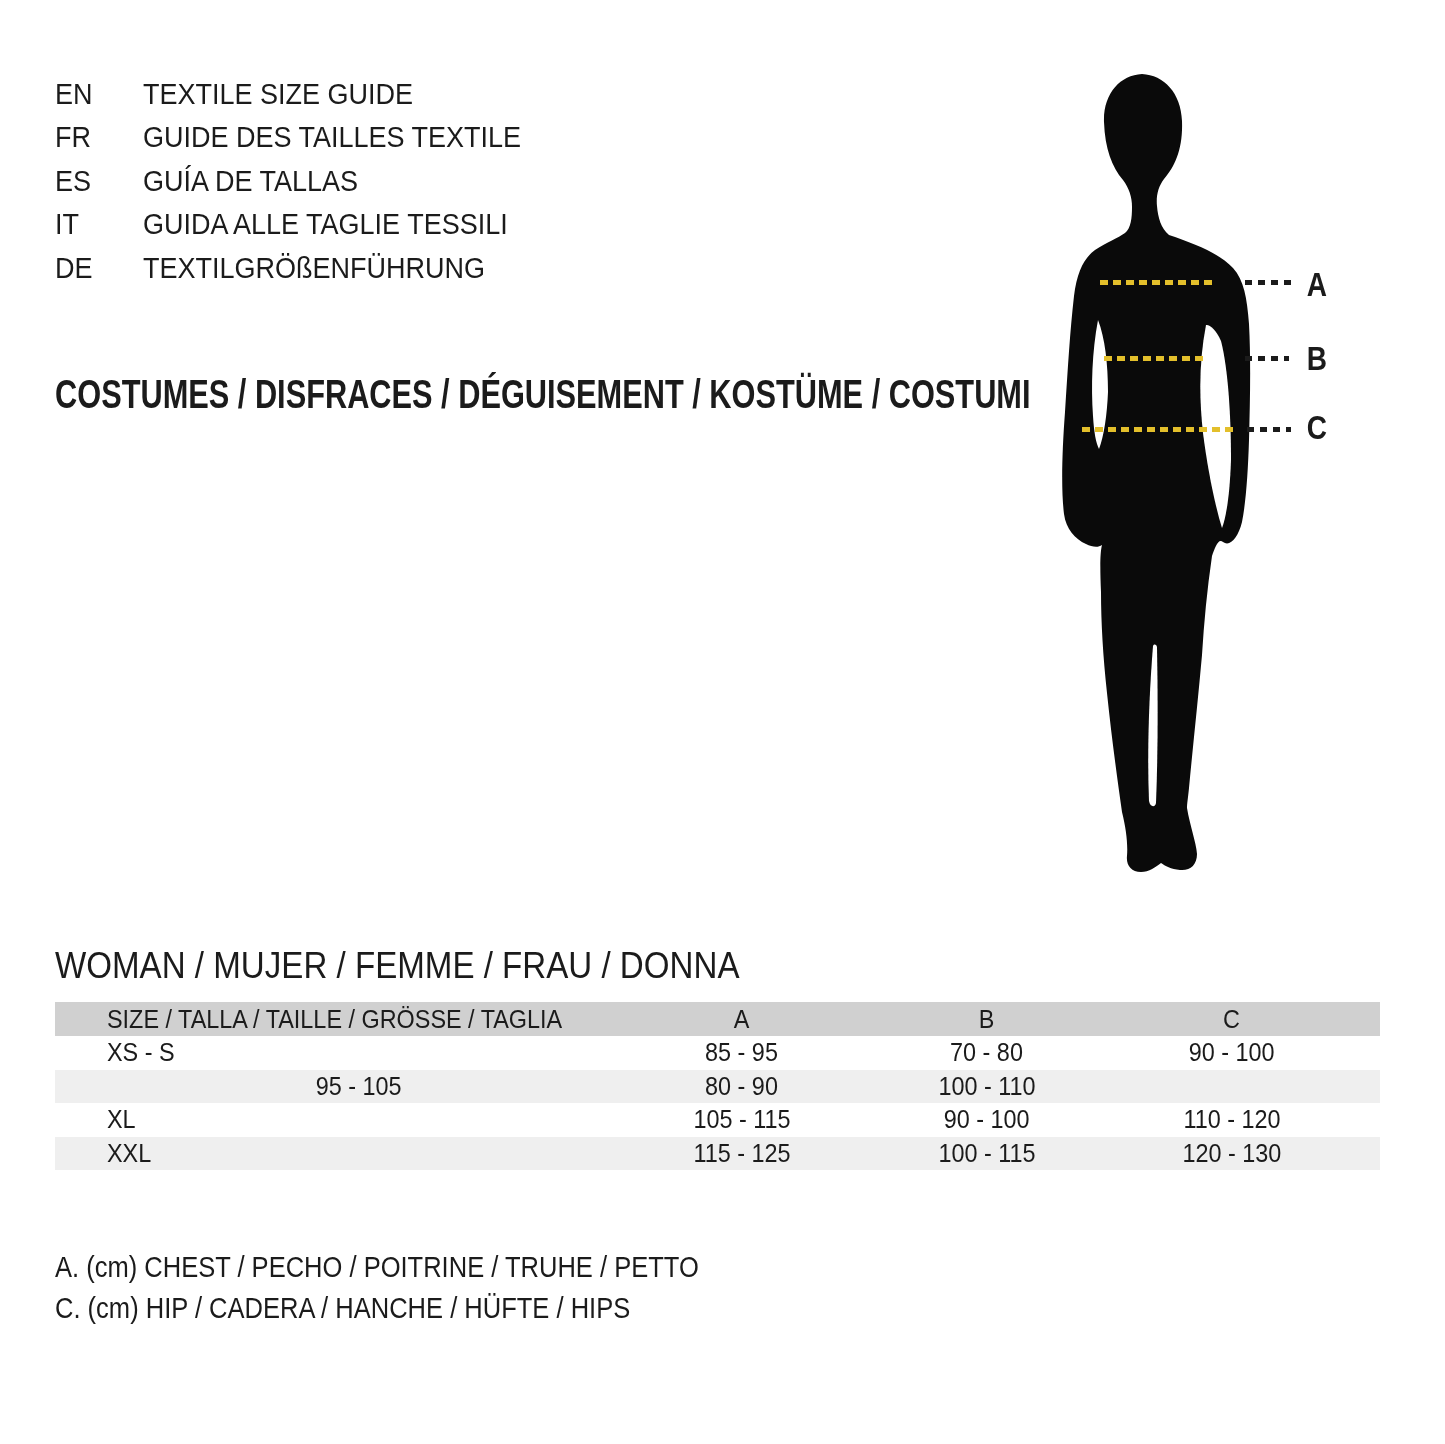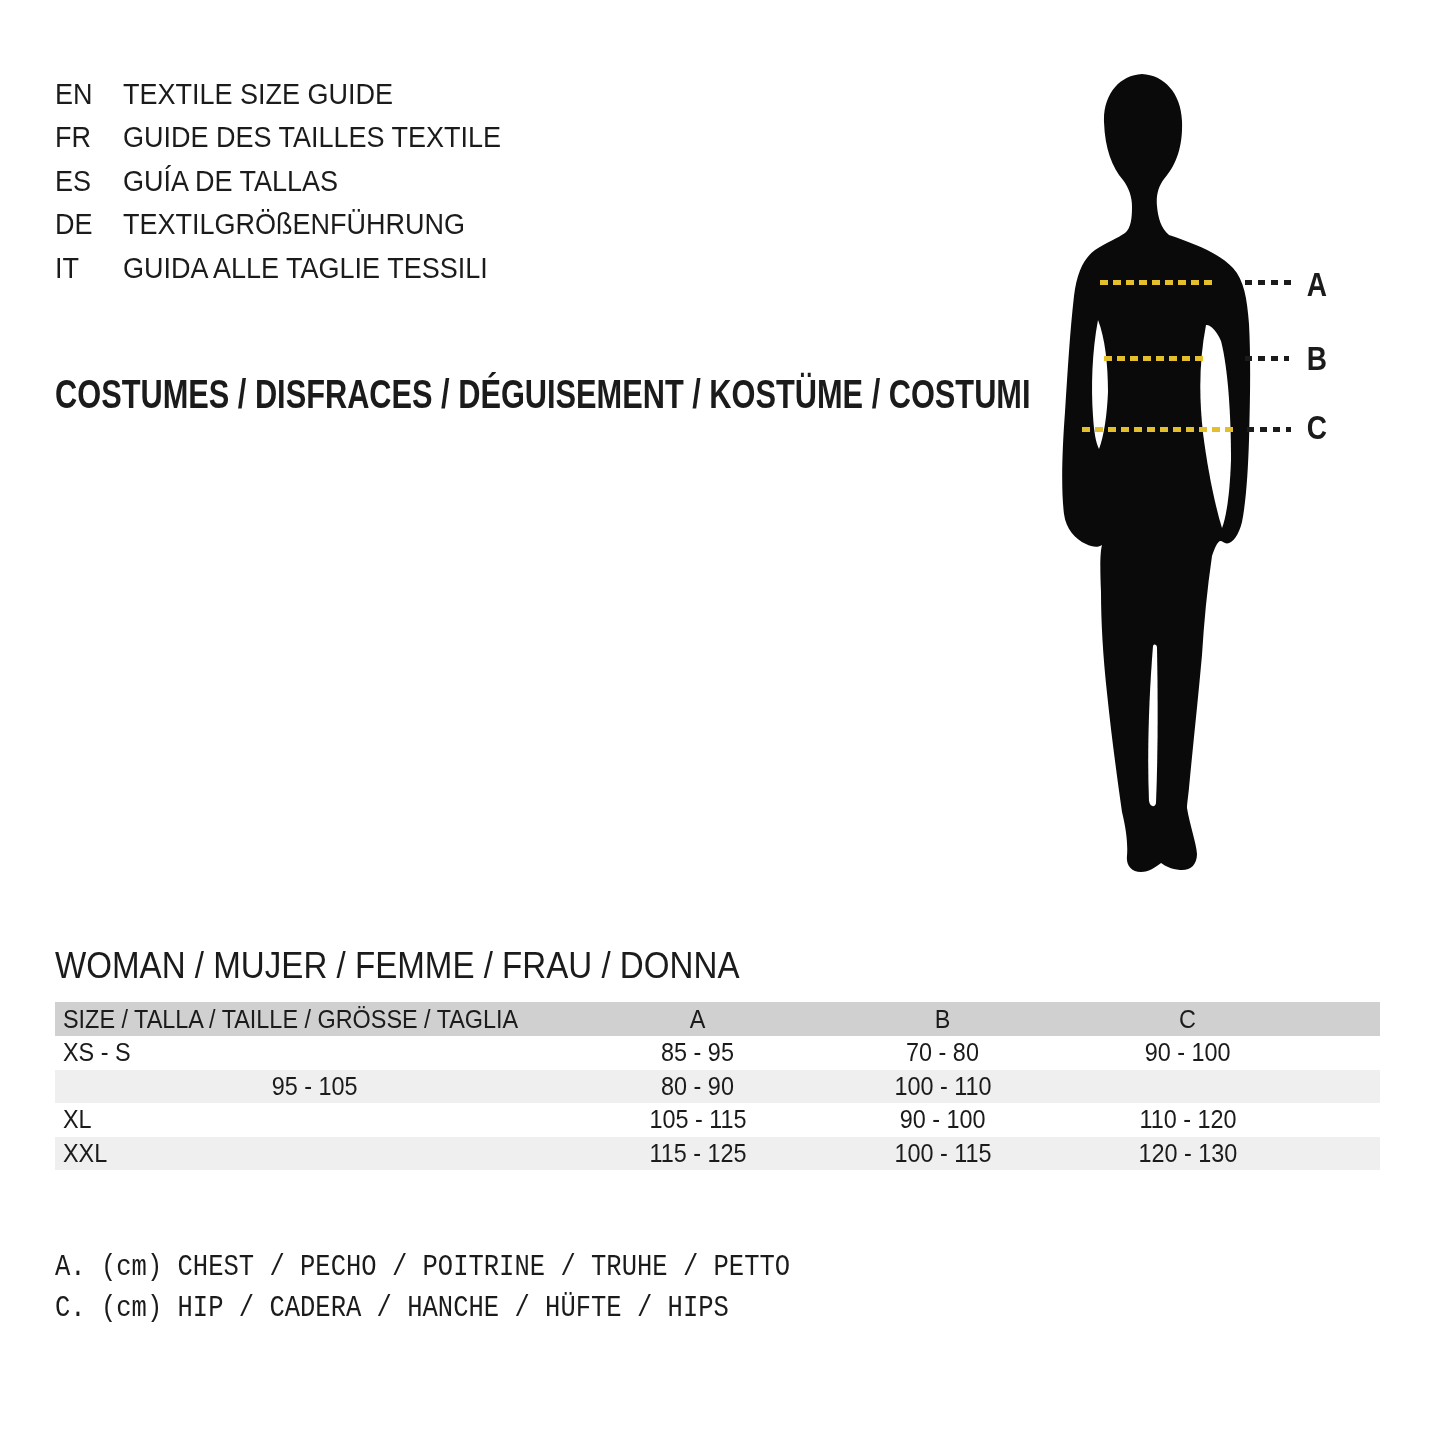--- a/index.html
+++ b/index.html
@@ -12,37 +12,37 @@
   .page{
     position:relative;width:1445px;height:1444px;background:#ffffff;overflow:hidden;
     font-family:"Liberation Sans","DejaVu Sans",sans-serif;color:var(--ink);
   }
   .abs{position:absolute;}
   
   .tx{display:inline-block;transform:scaleX(var(--sx,0.9));transform-origin:0 50%;white-space:nowrap;}
   .tc{transform-origin:50% 50%;}
   
   .lang-list{left:55px;top:72px;font-size:30px;--sx:0.9;}
-  .lang-row{display:grid;grid-template-columns:68px auto;height:43.5px;align-items:center;}
+  .lang-row{display:grid;grid-template-columns:68px auto;height:43.5px;align-items:center;gap:20px;}
   
   .costumes{left:55px;top:326px;font-size:41px;font-weight:700;--sx:0.75;line-height:44px;margin-top:46px;}
   .woman{left:55px;top:950px;font-size:36px;--sx:0.92;line-height:32px;}
   
   .dash-y{height:5px;background:repeating-linear-gradient(90deg,var(--accent-yellow) 0 8px,transparent 8px 13px);}
   .dash-k{height:5px;background:repeating-linear-gradient(90deg,var(--ink) 0 7px,transparent 7px 13px);}
   .measure-label{font-size:33px;font-weight:700;line-height:33px;--sx:0.85;}
   
   .size-table{left:55px;top:1002px;width:1325px;font-size:26px;}
-  .t-row{display:grid;grid-template-columns:520px 245px 245px 245px 70px;align-items:center;height:33.5px;}
+  .t-row{display:grid;grid-template-columns:520px 245px 245px 245px 70px;align-items:center;height:33.5px;padding-left:44px;}
   .t-row.head{height:34px;background:var(--table-header-bg);}
   .t-row .label-cell{padding-left:8px;text-align:left;}
   .t-row .num-cell{text-align:center;}
   .t-row.alt{background:var(--table-alt-row-bg);}
   
-  .legend{left:55px;top:1247px;font-size:29px;line-height:41px;font-family:Liberation Mono, monospace;--sx:0.88;}
+  .legend{left:55px;top:1247px;font-size:29px;line-height:41px;--sx:0.88;}
   .silhouette{left:1020px;top:60px;}
 </style>
 </head>
 <body>
 
 <div class="page">
 
   <div class="abs lang-list">
     <div class="lang-row">
       <span><span class="tx">EN</span></span>
@@ -50,26 +50,26 @@
     </div>
     <div class="lang-row">
       <span><span class="tx">FR</span></span>
       <span><span class="tx">GUIDE DES TAILLES TEXTILE</span></span>
     </div>
     <div class="lang-row">
       <span><span class="tx">ES</span></span>
       <span><span class="tx">GUÍA DE TALLAS</span></span>
     </div>
     <div class="lang-row">
+      <span><span class="tx">IT</span></span>
+      <span><span class="tx">GUIDA ALLE TAGLIE TESSILI</span></span>
+    </div>
+    <div class="lang-row">
       <span><span class="tx">DE</span></span>
       <span><span class="tx">TEXTILGRÖßENFÜHRUNG</span></span>
-    </div>
-    <div class="lang-row">
-      <span><span class="tx">IT</span></span>
-      <span><span class="tx">GUIDA ALLE TAGLIE TESSILI</span></span>
     </div>
   </div>
 
   <div class="abs costumes">
     <span class="tx">COSTUMES / DISFRACES / DÉGUISEMENT / KOSTÜME / COSTUMI</span>
   </div>
 
   <svg class="abs silhouette" width="290" height="830" viewBox="1020 60 290 830" aria-hidden="true">
     <path fill="#0a0a0a" d="
       M 1142,74

